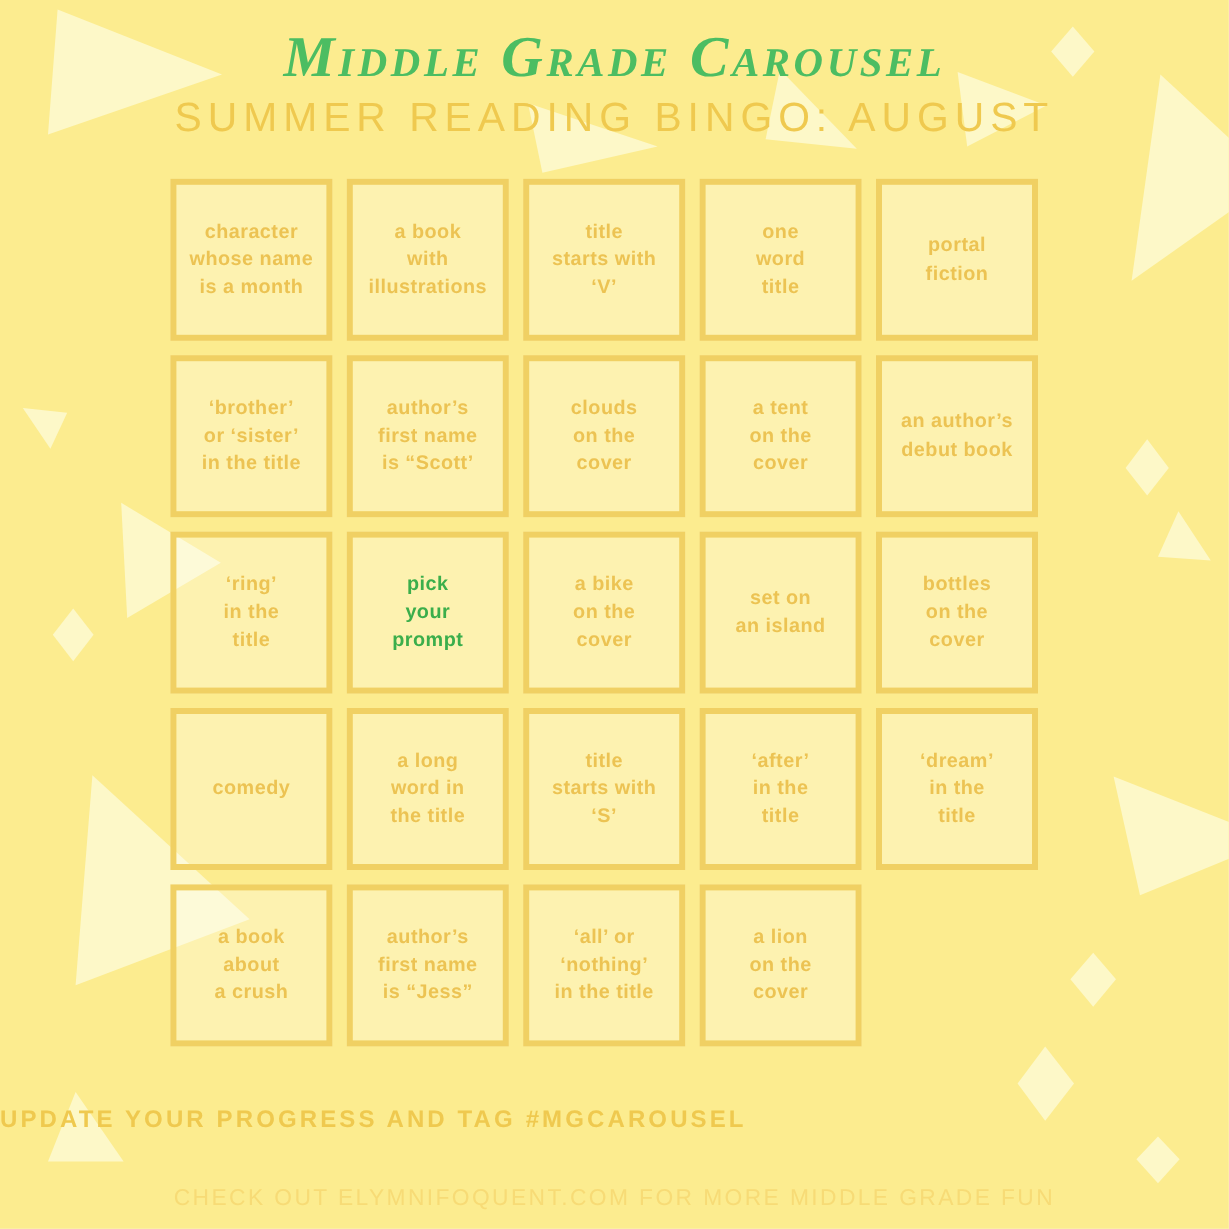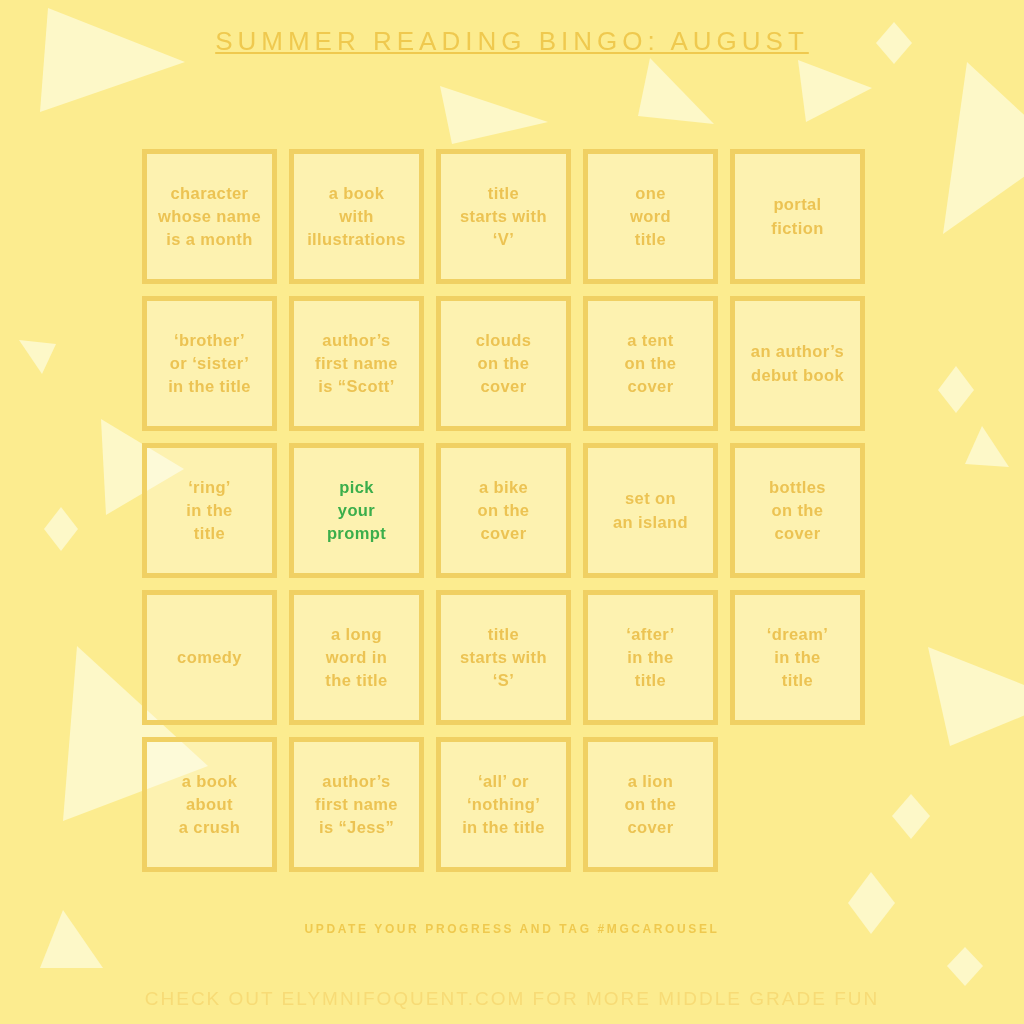--- a/index.html
+++ b/index.html
@@ -11,44 +11,44 @@
   .decorations { position:absolute; left:0; top:0; width:1024px; height:1024px; }
   .decorations polygon { fill:var(--decoration,#FDF8C8); }
 
   header { position:absolute; top:22px; left:0; width:100%; text-align:center; z-index:2; }
   .title {
     margin:0; font-family:"Liberation Serif", serif;
     font-size:48px; font-weight:bold; font-style:italic; font-variant:small-caps;
     letter-spacing:3px; color:var(--title-green,#4CBD62); line-height:1.1;
   }
   .subtitle {
-    margin:4px 0 0; font-size:26px; font-weight:400;
-    letter-spacing:5px; color:var(--subtitle-gold,#EFC94F);text-decoration:underline;
+    margin:4px 0 0; font-size:34px; font-weight:400;
+    letter-spacing:5px; color:var(--subtitle-gold,#EFC94F);
   }
 
   .grid {
     position:absolute; left:142px; top:149px; z-index:2;
     display:grid; grid-template-columns:repeat(5,135px); grid-auto-rows:135px;
     column-gap:15.75px; row-gap:18.5px;gap:12px;
   }
   .cell {
     box-sizing:border-box; border:5px solid var(--cell-border,#F0D063);
     background:rgba(255,255,255,0.30);
     display:flex; align-items:center; justify-content:center;
     text-align:center; padding:4px; cursor:pointer;
   }
   .cell-text {
     white-space:pre-line; font-size:16.5px; font-weight:bold;
     letter-spacing:0.4px; line-height:1.4; color:var(--cell-text-gold,#ECC353);
   }
   .cell.free .cell-text { color:var(--free-green,#3BAE4B); }
 
   .progress-note {
-    position:absolute; top:922px; left:0; width:100%; text-align:center; z-index:2;
-    font-size:12px; font-weight:bold; letter-spacing:2.6px;
+    position:absolute; top:922px; left:0; width:100%; text-align:left; z-index:2;
+    font-size:20px; font-weight:bold; letter-spacing:2.6px;
     color:var(--subtitle-gold,#EFC94F);
   }
   .site-note {
     position:absolute; top:988px; left:0; width:100%; text-align:center; z-index:2;
     font-size:19px; font-weight:400; letter-spacing:2px;
     color:var(--footer-gold,#F7DB76);
   }
 </style>
 </head>
 <body>
@@ -69,20 +69,21 @@
     <polygon points="982,426 1009,467 965,464"></polygon>
     <polygon points="77,646 208,766 63,821"></polygon>
     <polygon points="928,647 1062,700 950,746"></polygon>
     <polygon points="911,794 930,816 911,839 892,816"></polygon>
     <polygon points="871,872 895,903 871,934 848,903"></polygon>
     <polygon points="63,910 103,968 40,968"></polygon>
     <polygon points="965,947 983,966 965,986 947,966"></polygon>
   </svg>
 
   <header>
+    <h1 class="title">Middle Grade Carousel</h1>
     <h2 class="subtitle">SUMMER READING BINGO: AUGUST</h2>
   </header>
 
   <main class="grid">
     <div class="cell">
         <span class="cell-text">character
 whose name
 is a month</span>
       </div>
     <div class="cell">

